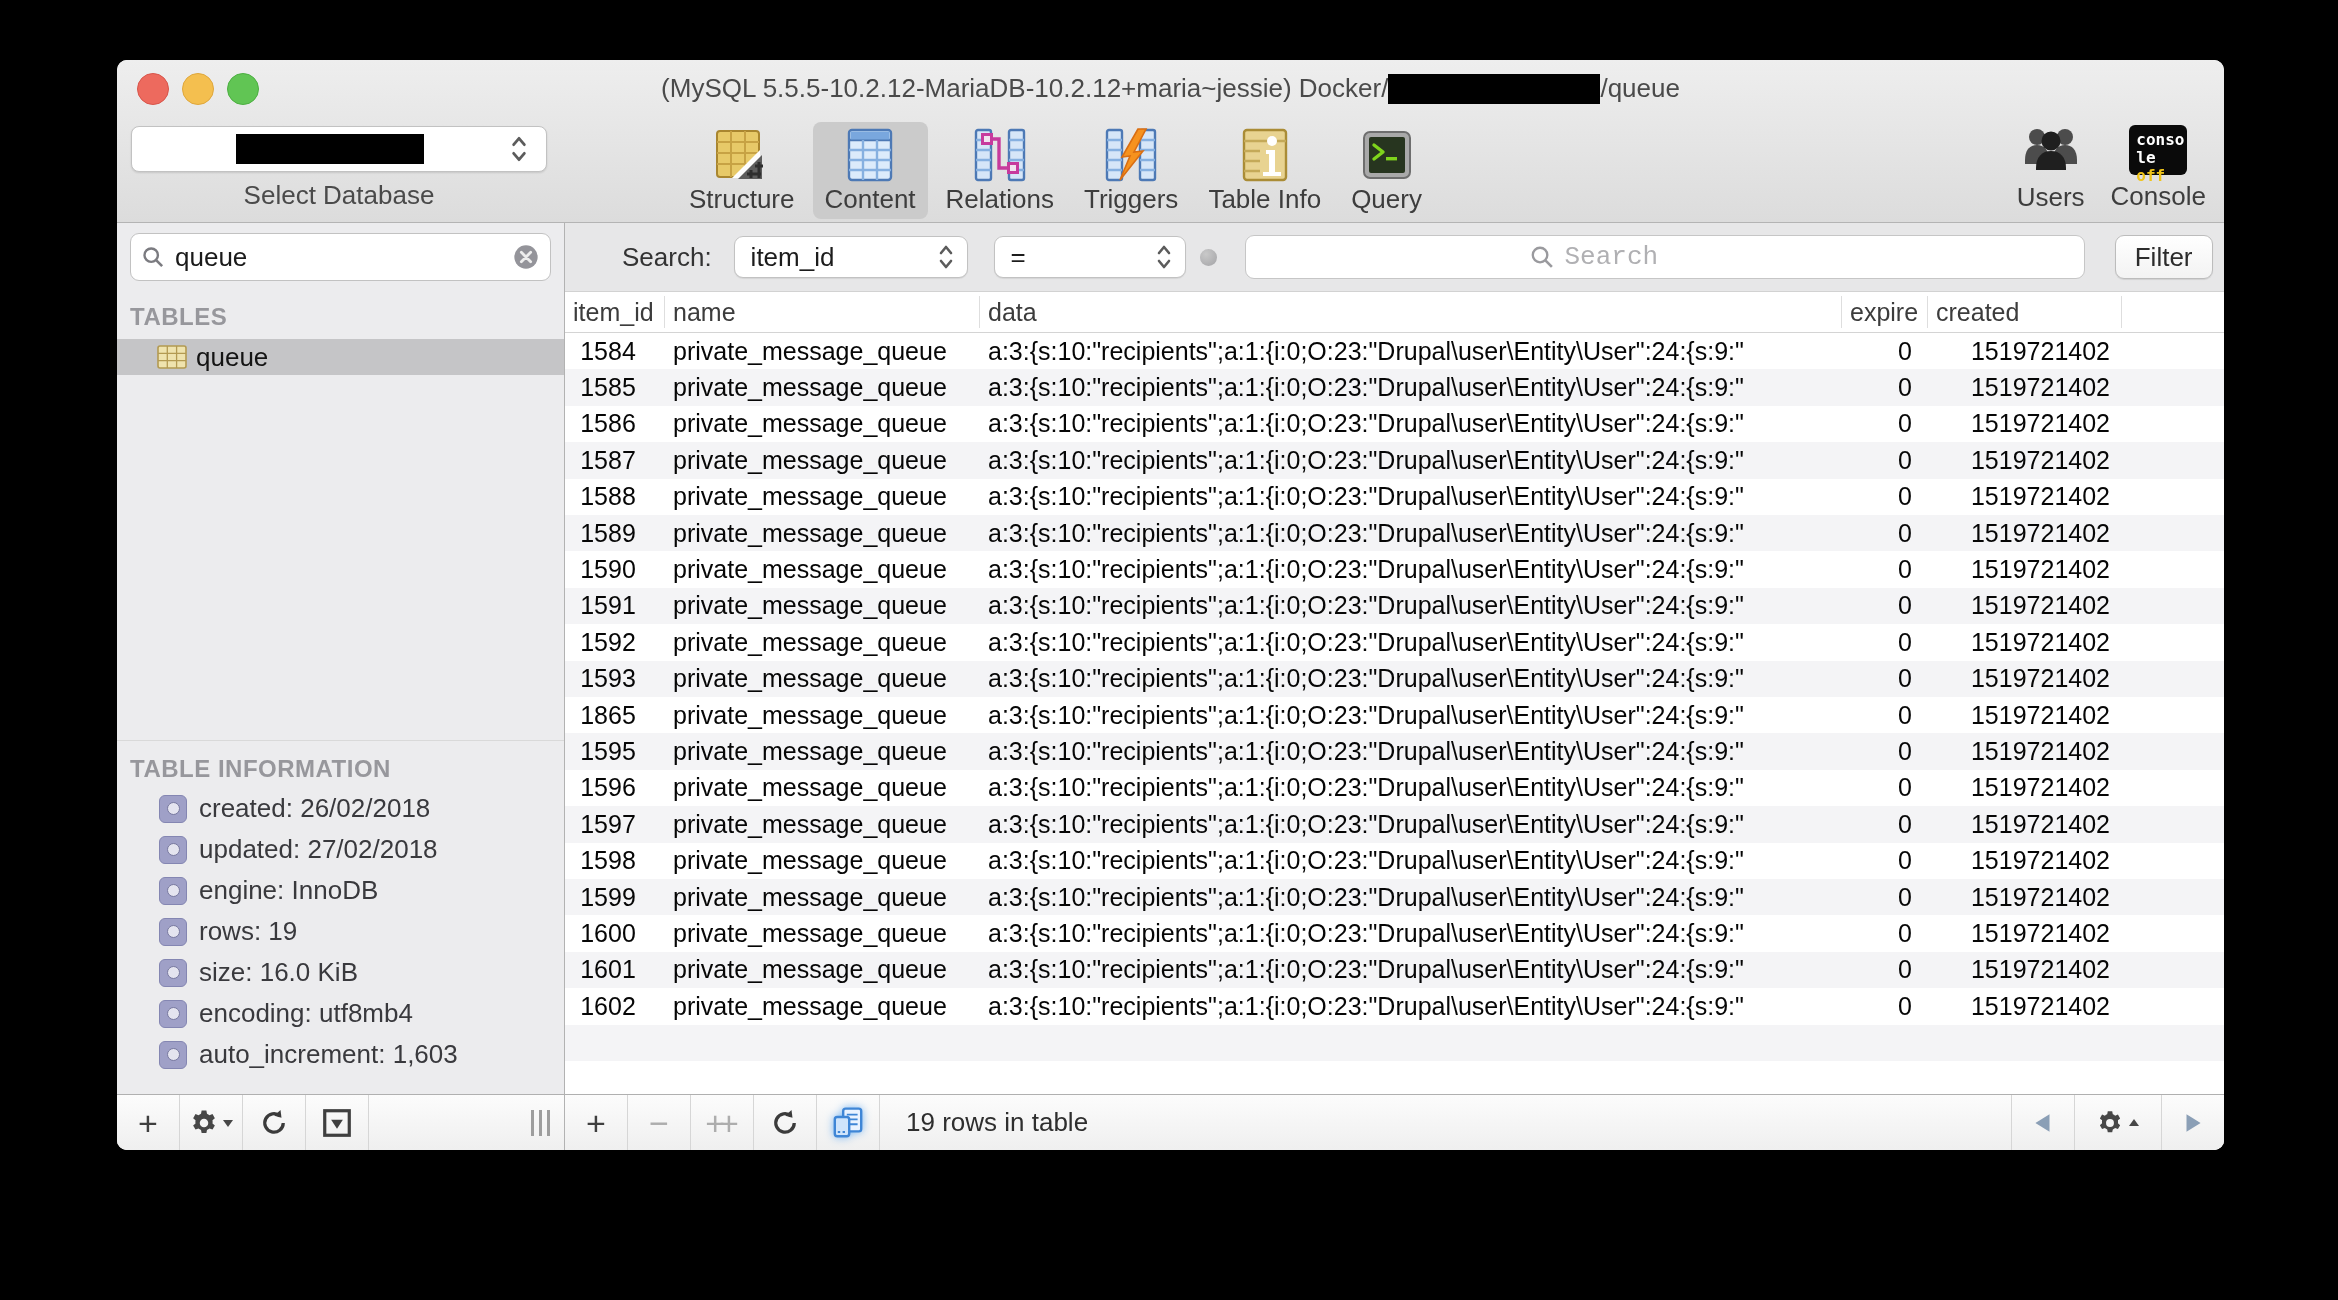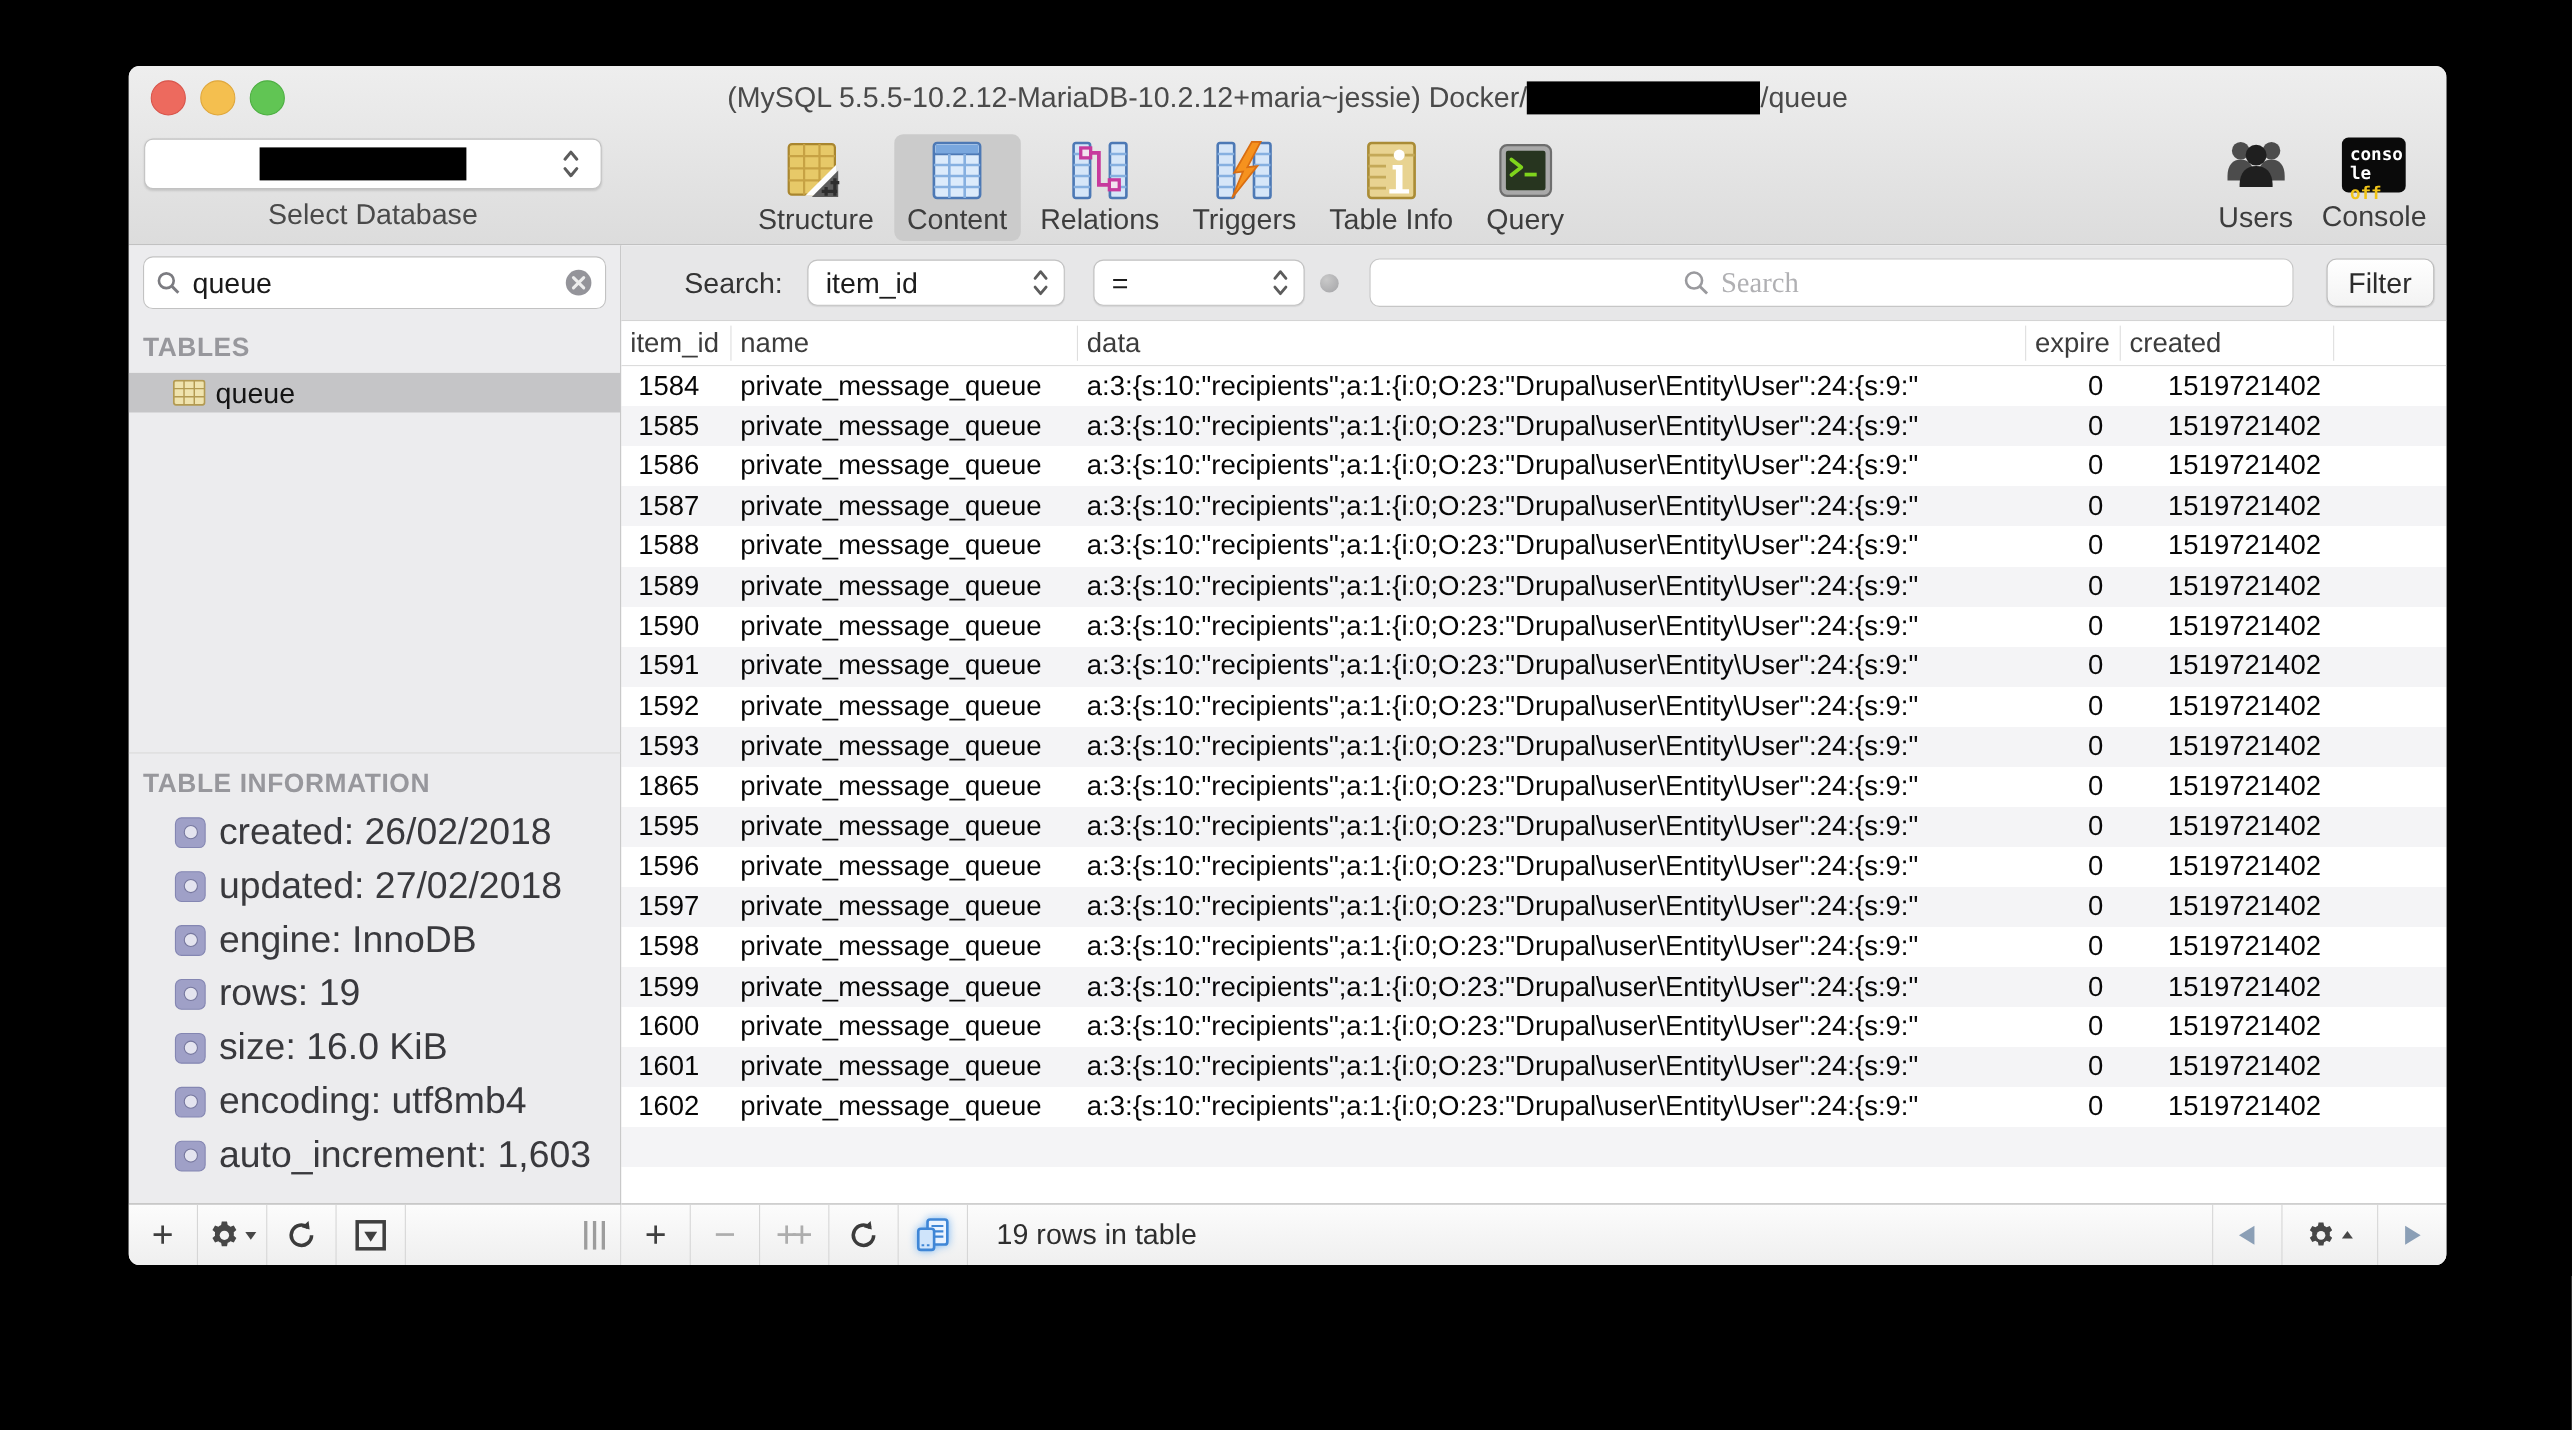--- a/index.html
+++ b/index.html
@@ -58,36 +58,36 @@
   .side-header{font-size:24px;font-weight:bold;color:#97979c;margin:16px 0 8px 13px;letter-spacing:.5px;}
   .table-list{flex:1;min-height:0;}
   .table-row-item{height:36px;display:flex;align-items:center;padding-left:40px;}
   .table-row-item.selected{background:#c5c5c7;}
   .table-row-item span{font-size:26px;color:#141414;margin-left:9px;}
   .info-block{border-top:1px solid #d9d9d9;padding:10px 0 14px;}
   .info-item{display:flex;align-items:center;margin:10px 0 10px 42px;}
   .info-bullet{width:26px;height:26px;border-radius:6px;background:#9fa0c7;border:1px solid #8486b2;
       display:flex;align-items:center;justify-content:center;flex:0 0 auto;}
   .info-bullet i{display:block;width:11px;height:11px;border-radius:50%;background:#e4e4ef;border:1px solid #77789f;}
-  .info-item span{font-size:34px;color:#39393d;margin-left:12px;white-space:nowrap;}
+  .info-item span{font-size:26px;color:#39393d;margin-left:12px;white-space:nowrap;}
 
   
   .main{flex:1;display:flex;flex-direction:column;min-width:0;background:#fff;}
   .filter-bar{flex:0 0 68px;background:#e7e7e8;display:flex;align-items:center;border-bottom:1px solid #d2d2d2;}
   .filter-label{font-size:26px;color:#333;margin-left:57px;}
   .pill{height:42px;background:#fff;border:1px solid #c2c2c2;border-radius:9px;display:flex;align-items:center;
         justify-content:space-between;padding:0 10px 0 16px;box-sizing:border-box;box-shadow:0 1px 1px rgba(0,0,0,.08);}
   .pill .val{font-size:26px;color:#1c1c1c;}
   .pill-field{width:234px;margin-left:22px;}
   .pill-op{width:192px;margin-left:26px;}
   .led{width:17px;height:17px;border-radius:50%;background:radial-gradient(circle at 35% 30%,#c9c9c9,#a3a3a6);margin-left:14px;}
   .main-search{width:840px;height:44px;margin-left:28px;background:#fff;border:1px solid #c6c6c6;border-radius:9px;
       display:flex;align-items:center;padding:0 12px;box-sizing:border-box;}
   .main-search input{flex:1;border:none;outline:none;font-size:26px;color:#1a1a1a;margin-left:8px;
-      font-family:Liberation Serif, serif;background:transparent;min-width:0;}
+      font-family:Liberation Mono, monospace;background:transparent;min-width:0;}
   .main-search input::placeholder{color:#b0b0b3;}
   .filter-btn{margin-left:30px;width:96px;height:42px;background:linear-gradient(#fff,#f3f3f3);
       border:1px solid #bcbcbc;border-radius:9px;font-size:26px;color:#2c2c2c;display:flex;
       align-items:center;justify-content:center;box-shadow:0 1px 1px rgba(0,0,0,.1);}
 
   
   .thead{flex:0 0 40px;display:flex;align-items:center;background:#fff;border-bottom:1px solid #d4d4d4;}
   .th{font-size:25px;color:#3c3c3c;box-sizing:border-box;position:relative;height:32px;line-height:32px;
       border-right:1px solid #dedede;padding-left:8px;white-space:nowrap;overflow:hidden;}
   .c-id{width:100px;flex:0 0 auto;}

